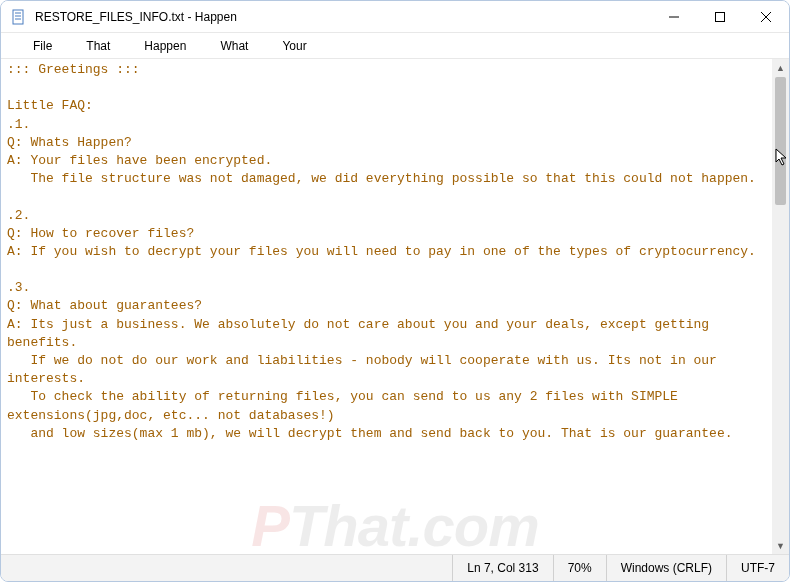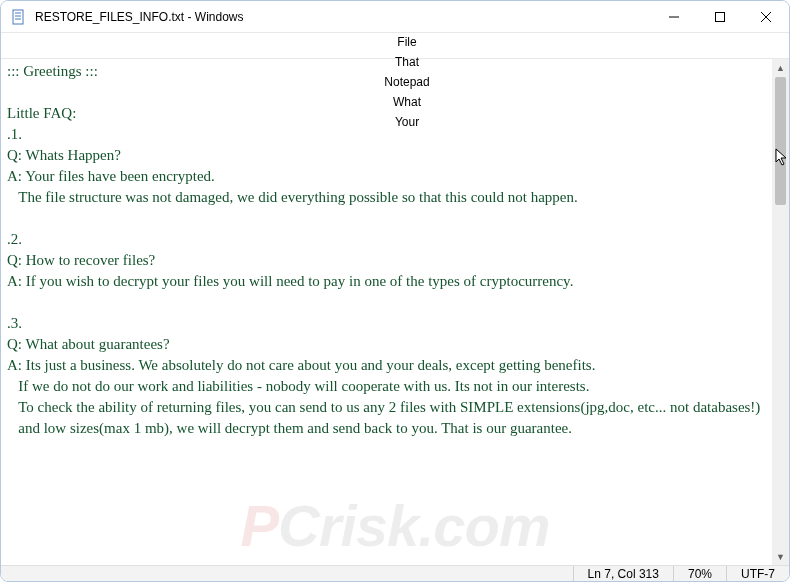--- a/index.html
+++ b/index.html
@@ -51,41 +51,40 @@
   justify-content: center;
   color: #000;
   font-size: 10px;
 }
 .win-btn svg { width: 10px; height: 10px; stroke: #000; stroke-width: 1; fill: none; }
 .menubar {
   height: 26px;
   display: flex;
   align-items: center;
   padding-left: 24px;
-  gap: 2px;
+  gap: 18px;
   border-bottom: 1px solid #e8e8e8;
-  flex-direction: column;
 }
 .menu-item {
   font-size: 12px;
   padding: 2px 8px;
   color: #000;
 }
 .content-wrap {
   flex: 1;
   display: flex;
   overflow: hidden;
 }
 .content {
   flex: 1;
-  font-family: Liberation Serif, serif;
-  font-size: 15px;
+  font-family: Liberation Mono, monospace;
+  font-size: 13px;
   line-height: 1.4;
   padding: 2px 6px;
-  color: #14532d;
+  color: #a16207;
   white-space: pre-wrap;
   word-wrap: break-word;
   overflow: hidden;
 }
 .scrollbar {
   width: 17px;
   background: #f0f0f0;
   position: relative;
 }
 .scroll-thumb {
@@ -99,21 +98,21 @@
 }
 .scroll-arrow {
   position: absolute;
   left: 0; width: 17px; height: 17px;
   display: flex; align-items: center; justify-content: center;
   font-size: 9px; color: #606060;
 }
 .scroll-arrow.up { top: 0; }
 .scroll-arrow.down { bottom: 0; }
 .statusbar {
-  height: 16px;
+  height: 27px;
   border-top: 1px solid #e0e0e0;
   display: flex;
   align-items: center;
   font-size: 12px;
   color: #000;
   background: #f3f3f3;
 }
 .status-cell {
   border-left: 1px solid #d0d0d0;
   padding: 0 14px;
@@ -151,21 +150,21 @@
 
   <div class="titlebar">
     <span class="title-icon">
       <svg viewBox="0 0 16 16">
           <rect x="2" y="1" width="10" height="14" fill="#fff" stroke="#4a7dbf" stroke-width="1"></rect>
           <line x1="4" y1="4" x2="10" y2="4" stroke="#4a7dbf"></line>
           <line x1="4" y1="7" x2="10" y2="7" stroke="#4a7dbf"></line>
           <line x1="4" y1="10" x2="10" y2="10" stroke="#4a7dbf"></line>
         </svg>
     </span>
-    <span class="title-text">RESTORE_FILES_INFO.txt - Windows</span>
+    <span class="title-text">RESTORE_FILES_INFO.txt - Happen</span>
     <div class="win-controls">
       <div class="win-btn">
           <svg viewBox="0 0 10 10">
             <line x1="0" y1="5" x2="10" y2="5"></line>
           </svg>
         </div>
       <div class="win-btn">
           <svg viewBox="0 0 10 10">
             <rect x="0.5" y="0.5" width="9" height="9"></rect>
           </svg>
@@ -175,21 +174,21 @@
             <line x1="0" y1="0" x2="10" y2="10"></line>
             <line x1="10" y1="0" x2="0" y2="10"></line>
           </svg>
         </div>
     </div>
   </div>
 
   <div class="menubar">
     <span class="menu-item">File</span>
     <span class="menu-item">That</span>
-    <span class="menu-item">Notepad</span>
+    <span class="menu-item">Happen</span>
     <span class="menu-item">What</span>
     <span class="menu-item">Your</span>
   </div>
 
   <div class="content-wrap">
     <div class="content">::: Greetings :::
 
 Little FAQ:
 .1.
 Q: Whats Happen?
@@ -210,25 +209,26 @@
       <div class="scroll-arrow up">▲</div>
       <div class="scroll-thumb"></div>
       <div class="scroll-arrow down">▼</div>
     </div>
   </div>
 
   <div class="statusbar">
     <div class="status-spacer"></div>
     <div class="status-cell">Ln 7, Col 313</div>
     <div class="status-cell">70%</div>
+    <div class="status-cell">Windows (CRLF)</div>
     <div class="status-cell">UTF-7</div>
   </div>
 
   <div class="watermark">
-    <span class="red">P</span><span>Crisk.com</span>
+    <span class="red">P</span><span>That.com</span>
   </div>
 
   <div class="cursor">
     <svg width="14" height="20" viewBox="0 0 14 20">
         <path d="M1 1 L1 14 L4 11 L7 17 L9 16 L6 10 L11 10 Z" fill="#fff" stroke="#000" stroke-width="1"></path>
       </svg>
   </div>
 
 </div>
 

